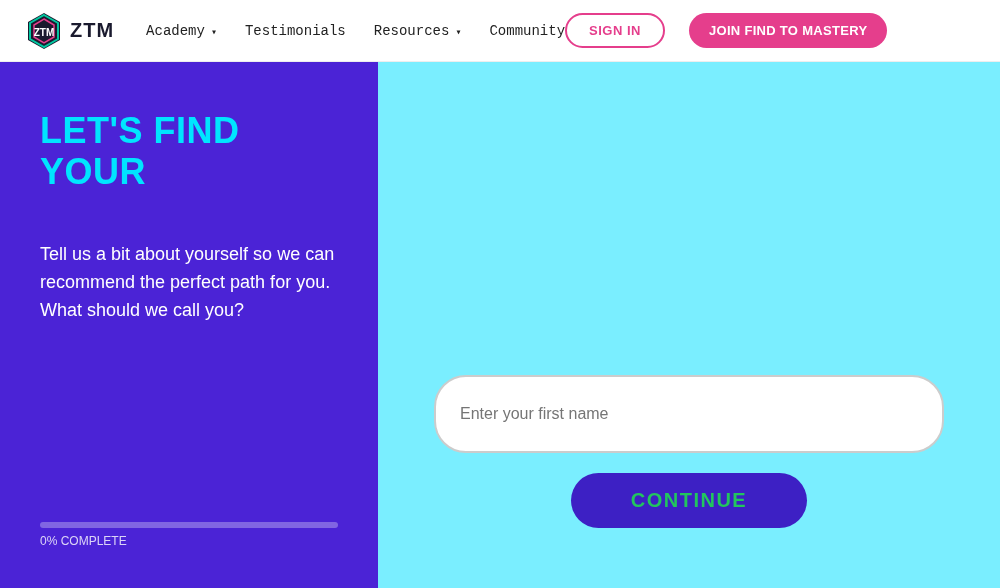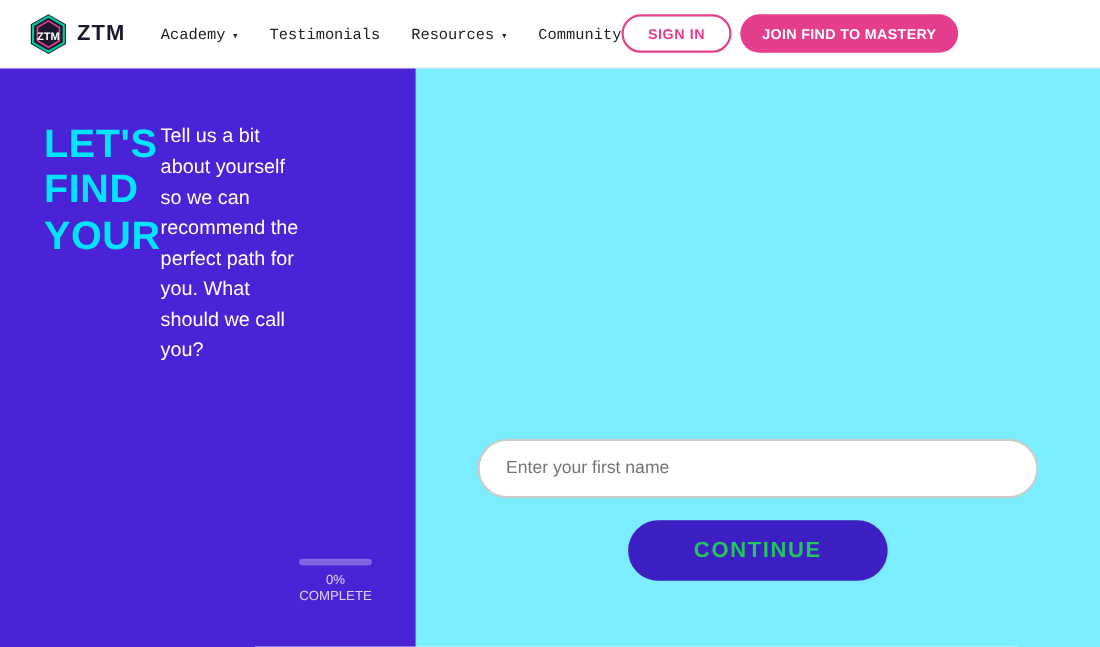--- a/index.html
+++ b/index.html
@@ -51,21 +51,21 @@
       font-size: 14px;
       font-weight: 500;
     }
     .nav-links .has-arrow::after {
       content: ' ▾';
       font-size: 10px;
     }
     .navbar-right {
       display: flex;
       align-items: center;
-      gap: 8px;
+      gap: 24px;
     }
     .btn-signin {
       border: 2px solid #e53e8c;
       color: #e53e8c;
       background: transparent;
       padding: 8px 22px;
       border-radius: 24px;
       font-size: 13px;
       font-weight: 600;
       cursor: pointer;
@@ -89,36 +89,38 @@
       height: calc(588px - 62px);
     }
 
     
     .left-panel {
       width: 378px;
       min-width: 378px;
       background: #4b23d6;
       padding: 48px 40px 40px;
       display: flex;
+      flex-direction: column;
       justify-content: flex-start;
     }
     .left-panel h1 {
       color: #00e5ff;
       font-size: 36px;
       font-weight: 900;
       line-height: 1.15;
       text-transform: uppercase;
       margin-bottom: 28px;
       letter-spacing: 0.5px;
     }
     .left-panel p {
       color: #fff;
       font-size: 18px;
       line-height: 1.55;
       margin-bottom: 48px;
+      margin-top: 20px;
     }
     .progress-container {
       margin-top: auto;
     }
     .progress-bar-bg {
       width: 100%;
       height: 6px;
       background: rgba(255,255,255,0.3);
       border-radius: 4px;
       margin-bottom: 6px;
@@ -126,21 +128,21 @@
     }
     .progress-bar-fill {
       height: 100%;
       background: rgba(255,255,255,0.6);
       border-radius: 4px;
       width: 0%;
     }
     .progress-label {
       font-size: 12px;
       color: rgba(255,255,255,0.8);
-      text-align: center;
+      text-align: left;
     }
 
     
     .right-panel {
       flex: 1;
       background: #7aeeff;
       display: flex;
       flex-direction: column;
       align-items: center;
       justify-content: flex-end;
@@ -149,21 +151,21 @@
     .form-area {
       display: flex;
       flex-direction: column;
       align-items: center;
       gap: 20px;
       width: 100%;
       padding: 0 40px;
     }
     .name-input {
       width: 510px;
-      padding: 16px 24px;
+      padding: 28px 24px;
       border-radius: 32px;
       border: 2px solid #ccc;
       font-size: 16px;
       color: #888;
       outline: none;
       background: #fff;
     }
     .btn-continue {
       background: #3d20c4;
       color: #22c55e;

